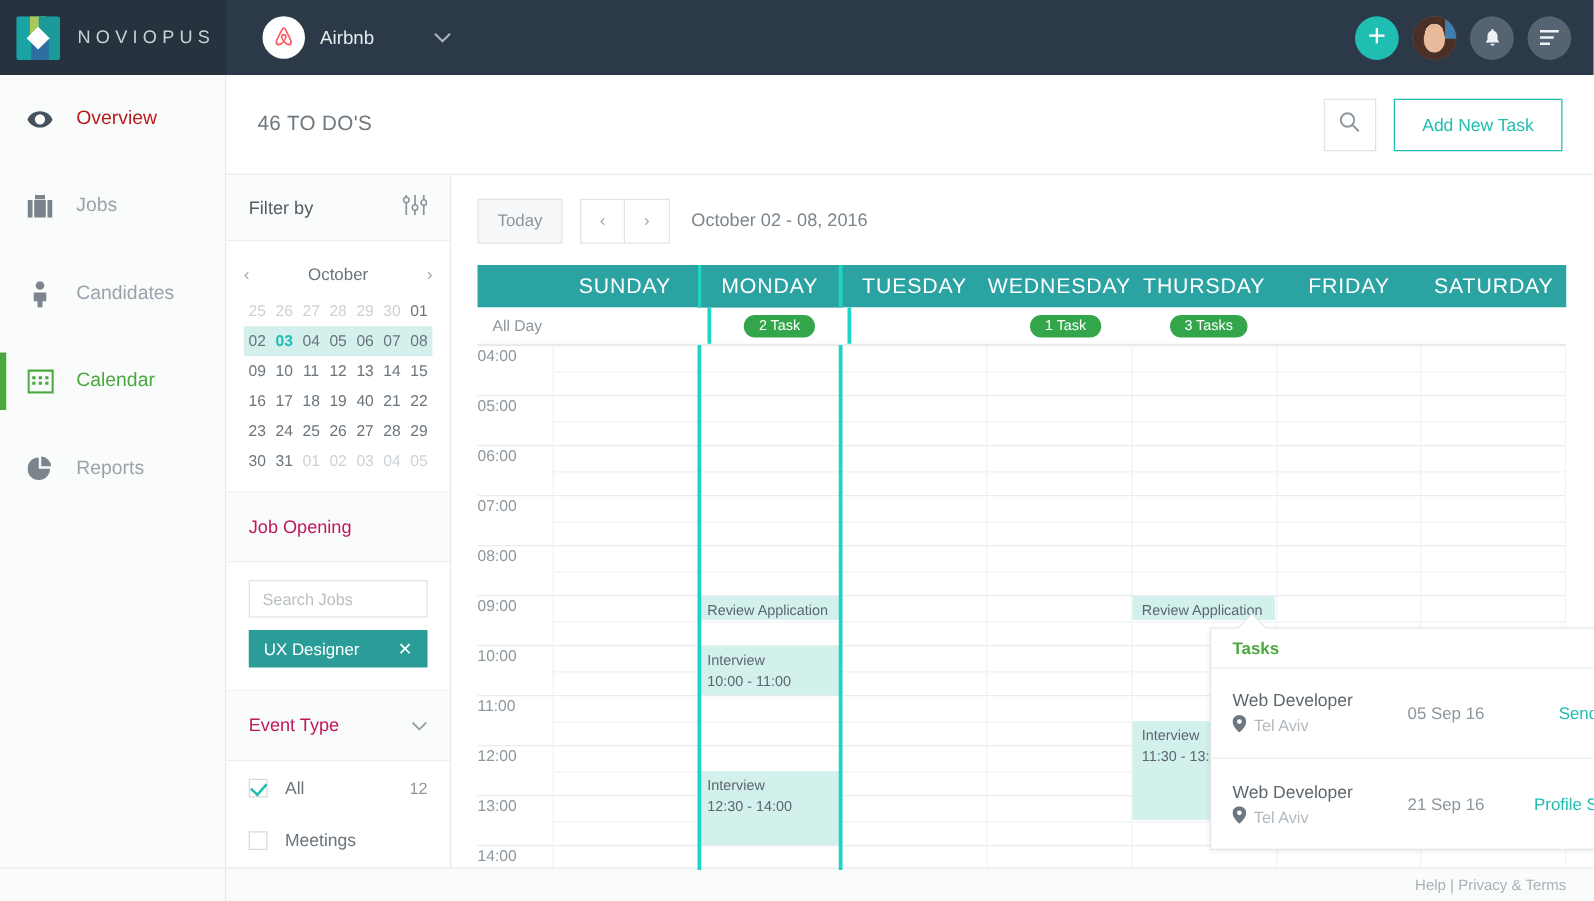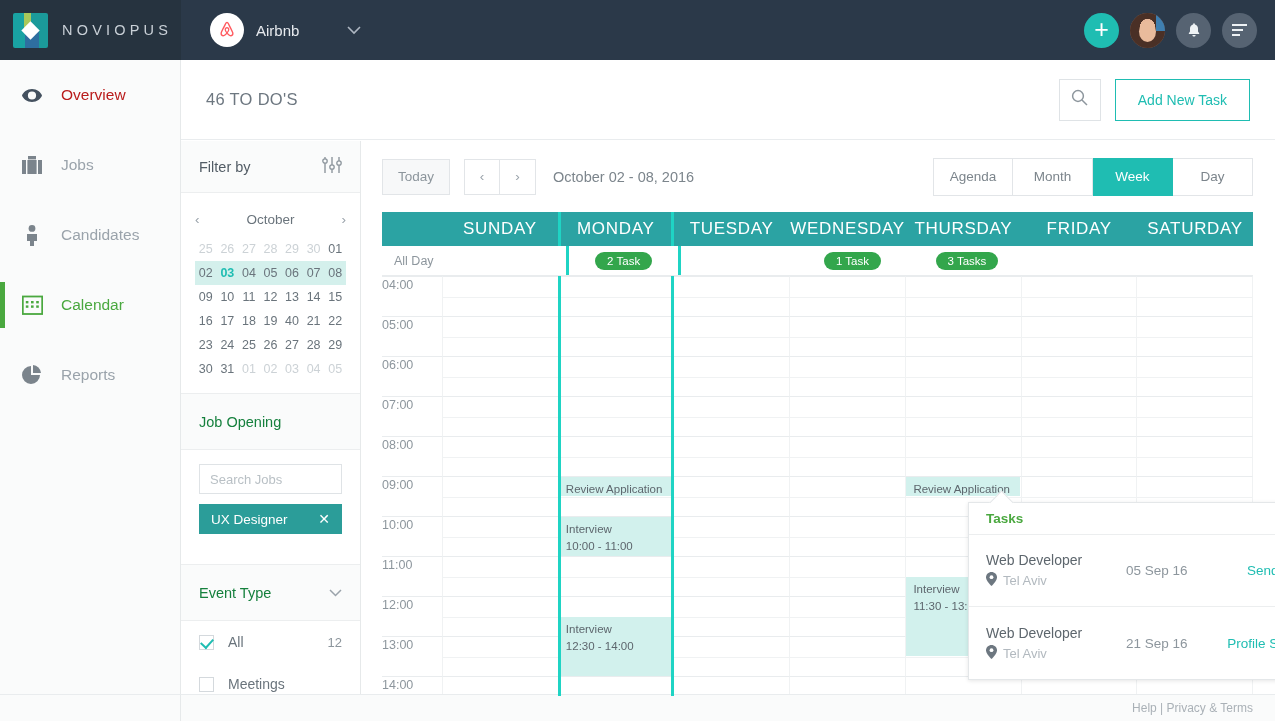--- a/index.html
+++ b/index.html
@@ -98,24 +98,24 @@
   .mc-grid { display: grid; grid-template-columns: repeat(7, 1fr); }
   .mc-row-hl { background: #d4f0ec; }
   .mc-cell {
     height: 24px; display: flex; align-items: center; justify-content: center;
     font-size: 12.5px; color: #6a747c;
   }
   .mc-cell.mut { color: #ccd2d6; }
   .mc-cell.sel { color: #1fbdb2; font-weight: bold; }
   .fp-sec-head {
     height: 56px; display: flex; align-items: center; padding: 0 18px;
-    font-size: 14.5px; color: #15803d; border-bottom: 1px solid #eceeef; background: #fafbfb;
+    font-size: 14.5px; color: #be185d; border-bottom: 1px solid #eceeef; background: #fafbfb;
   }
   .fp-sec-head .chev { margin-left: auto; color: #9aa3ab; font-size: 12px; }
-  .fp-body { background: #fff; padding: 14px 18px 30px; border-bottom: 1px solid #eceeef; }
+  .fp-body { background: #fff; padding: 14px 18px 18px; border-bottom: 1px solid #eceeef; }
   .search-jobs {
     width: 100%; height: 30px; border: 1px solid #dfe3e6; background: #fff;
     padding: 0 10px; font-size: 13px; color: #9aa3ab; font-family: "Liberation Sans", sans-serif;
     outline: none;
   }
   .search-jobs::placeholder { color: #b9c0c5; }
   .tag {
     margin-top: 10px; height: 30px; background: #2b9d99; color: #fff;
     display: flex; align-items: center; padding: 0 12px; font-size: 13.5px;
   }
@@ -457,34 +457,20 @@
   <div class="cal">
     <div class="cal-toolbar">
       <div class="tb-btn">
         <span>Today</span>
       </div>
       <div class="tb-arrows">
         <div class="tb-btn tb-arrow">‹</div>
         <div class="tb-btn tb-arrow">›</div>
       </div>
       <div class="tb-range">October 02 - 08, 2016</div>
-      <div class="tb-views">
-        <div class="view-btn">
-            <span>Agenda</span>
-          </div>
-        <div class="view-btn">
-            <span>Month</span>
-          </div>
-        <div class="view-btn active">
-            <span>Week</span>
-          </div>
-        <div class="view-btn">
-            <span>Day</span>
-          </div>
-      </div>
     </div>
 
     <div class="cal-grid">
       <div class="dayhead" id="dayhead">
         <div class="timecol"></div>
       <div class="dcell">SUNDAY</div>
           <div class="dcell today">MONDAY</div>
           <div class="dcell">TUESDAY</div>
           <div class="dcell">WEDNESDAY</div>
           <div class="dcell">THURSDAY</div>

